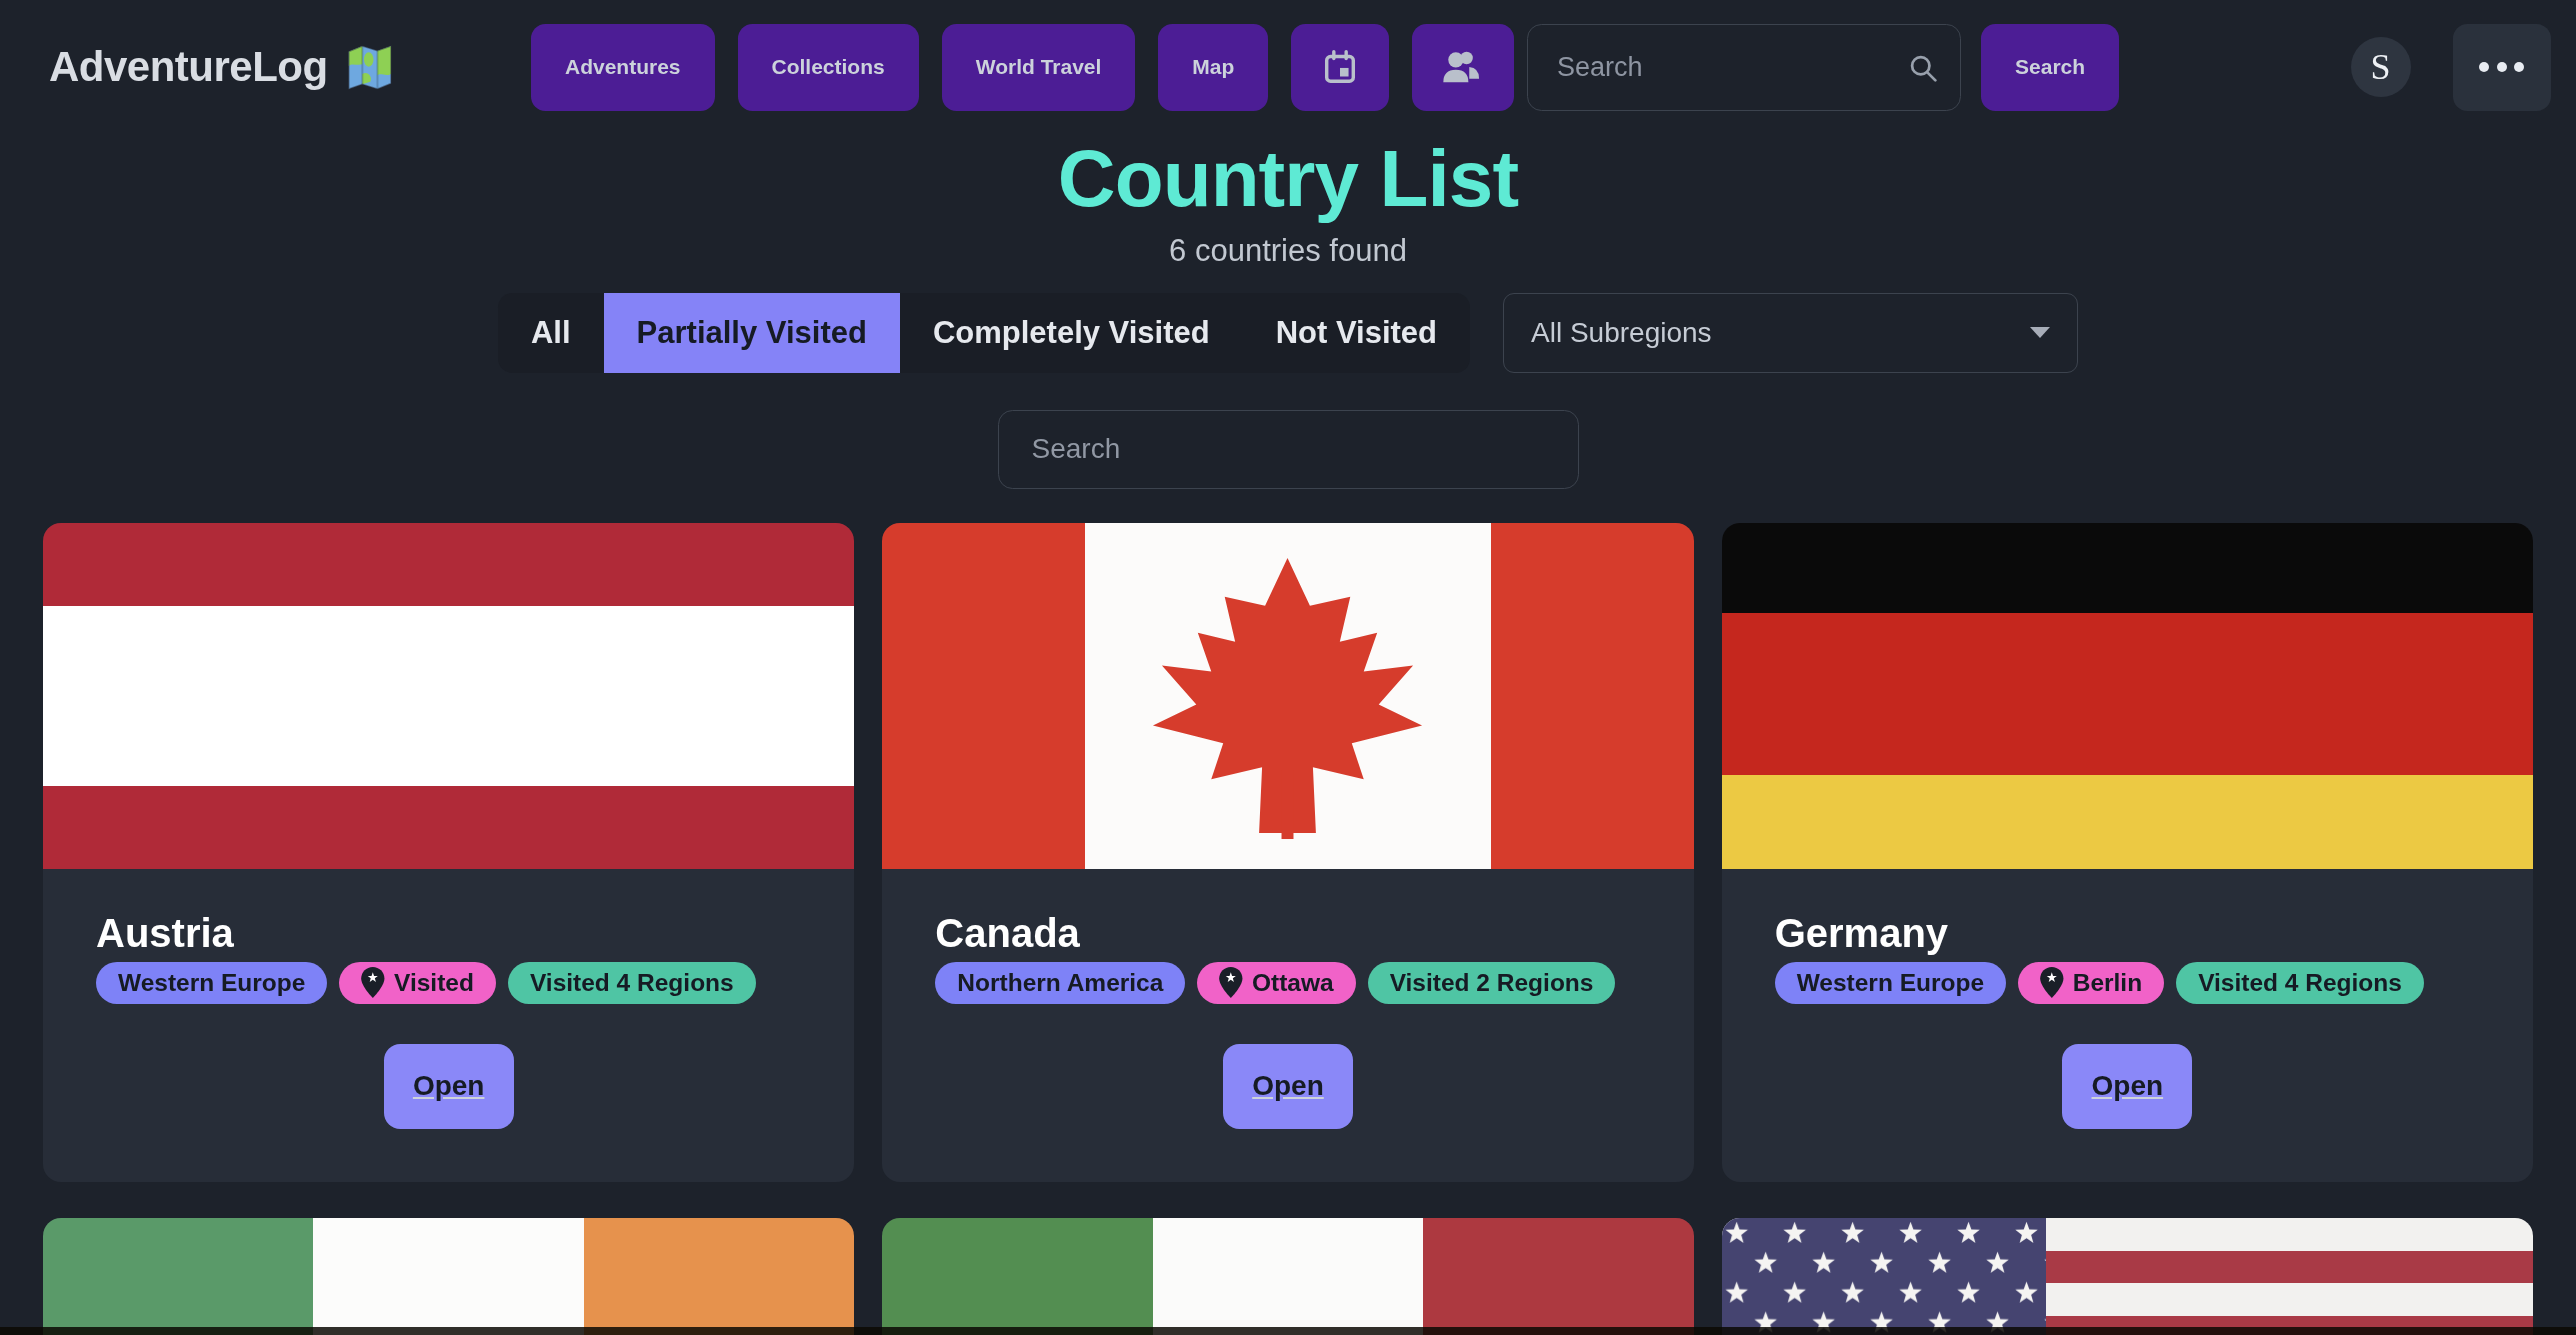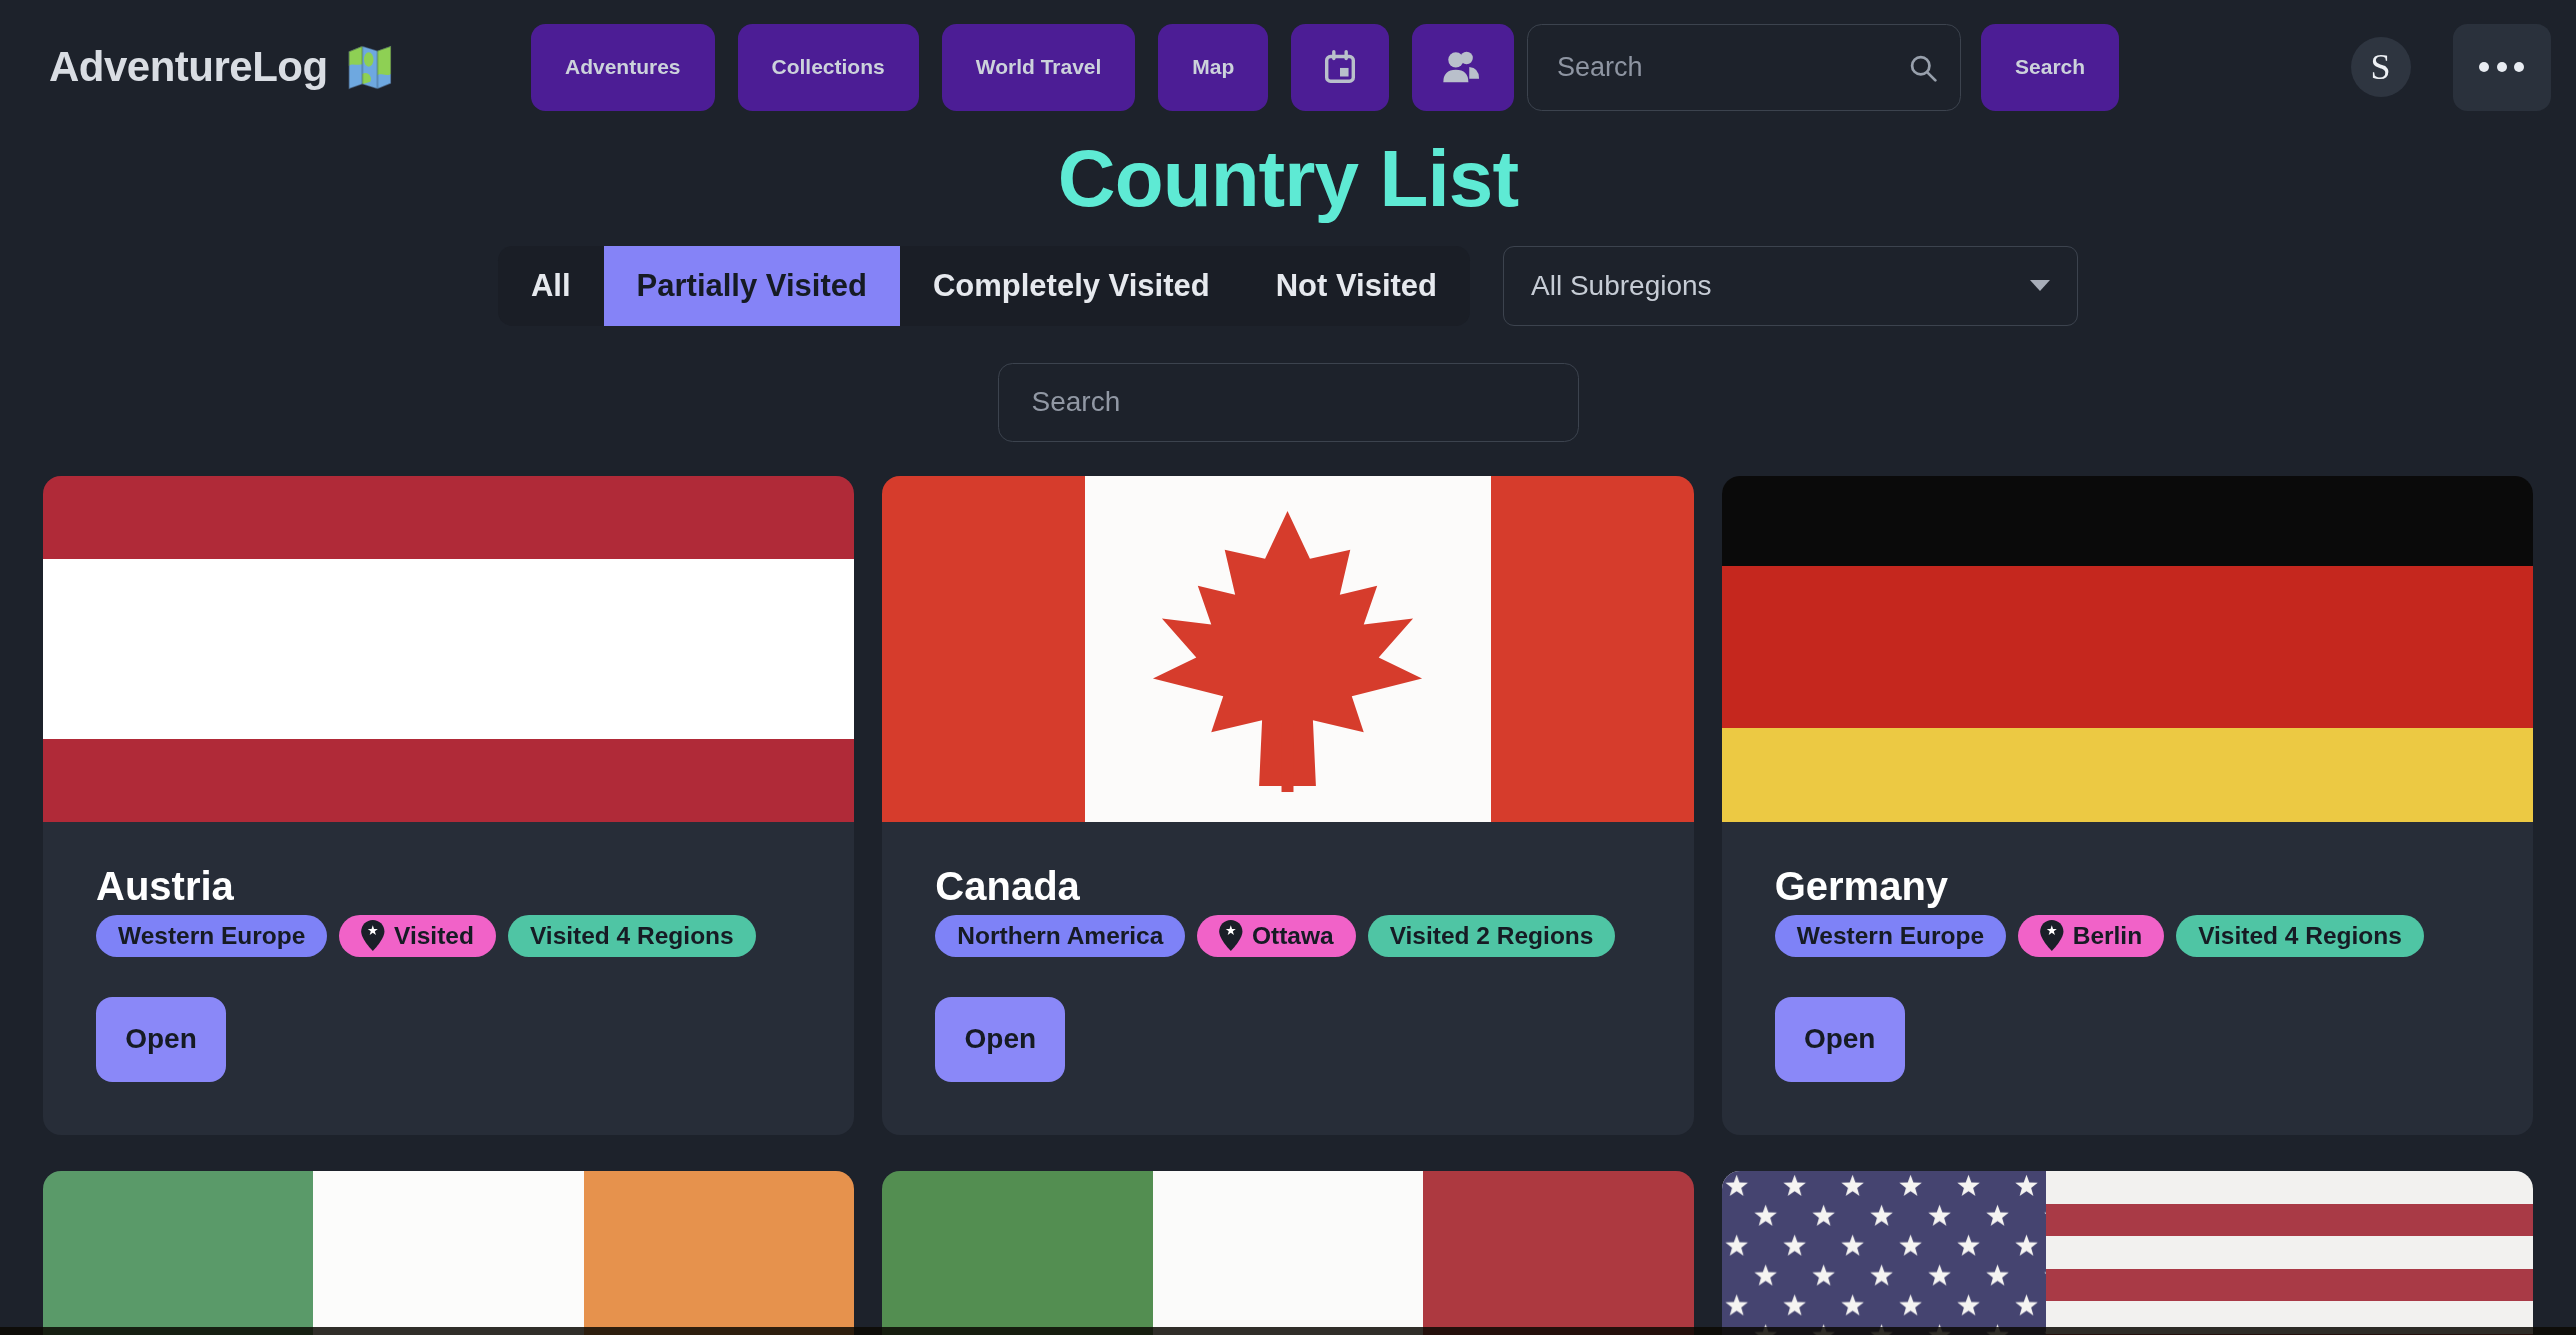--- a/index.html
+++ b/index.html
@@ -118,21 +118,21 @@
   .badges { display:flex; align-items:flex-end; gap:12px; margin-top:6px; }
   .badge {
     height:42px; border-radius:21px; padding:0 22px;
     display:flex; align-items:center; gap:9px;
     font-size:24.5px; font-weight:600; color:#161b24; white-space:nowrap;
   }
   .badge.subregion { background:#7e82f7; }
   .badge.capital  { background:#f162c8; }
   .badge.visited  { background:#4fc5a4; }
   .badge .pin { width:23.6px; height:31px; }
-  .card-actions { margin-top:auto; display:flex; justify-content:flex-start; }
+  .card-actions { margin-top:auto; display:flex; justify-content:center;text-decoration:underline; }
   .open-btn {
     background:#8a88f8; border:none; border-radius:16.3px;
     width:130px; height:85px; cursor:pointer;
     font-family:"Liberation Sans", sans-serif;
     font-size:28px; font-weight:700; color:#161b24;
   }
 
   
   .stripe-h { display:flex; flex-direction:column; width:100%; height:100%; }
   .stripe-v { display:flex; flex-direction:row; width:100%; height:100%; }
@@ -211,20 +211,21 @@
     <button class="dots-btn">
       <i></i>
         <i></i>
         <i></i>
     </button>
   </div>
 </header>
 
 <section class="hero">
   <h1>Country List</h1>
+  <div class="sub">6 countries found</div>
 </section>
 
 <section class="filters">
   <div class="tabbar">
     <button class="tab">All</button>
     <button class="tab active">Partially Visited</button>
     <button class="tab">Completely Visited</button>
     <button class="tab">Not Visited</button>
   </div>
   <div class="subregion-select">

